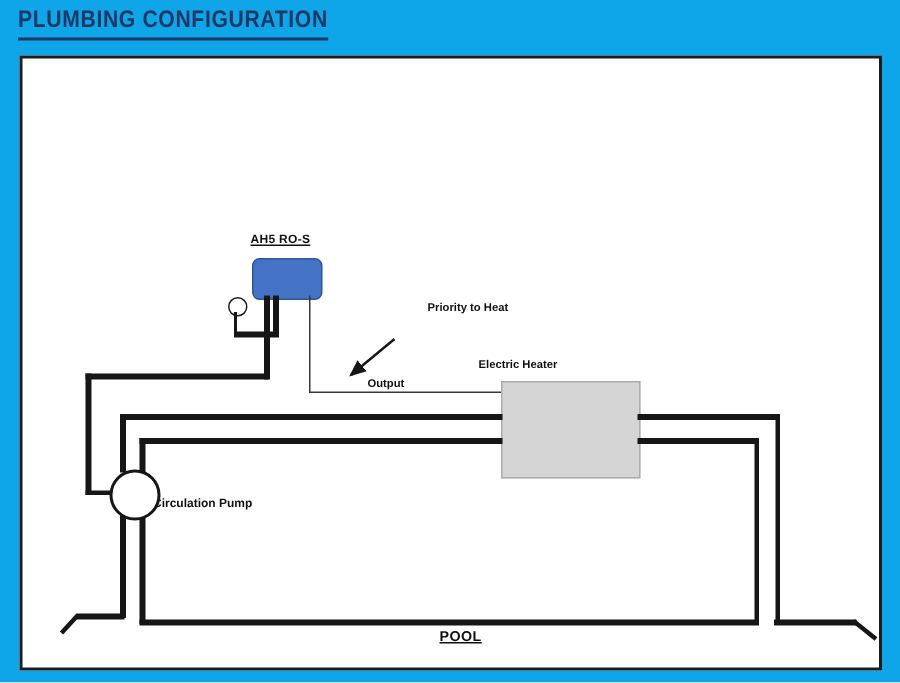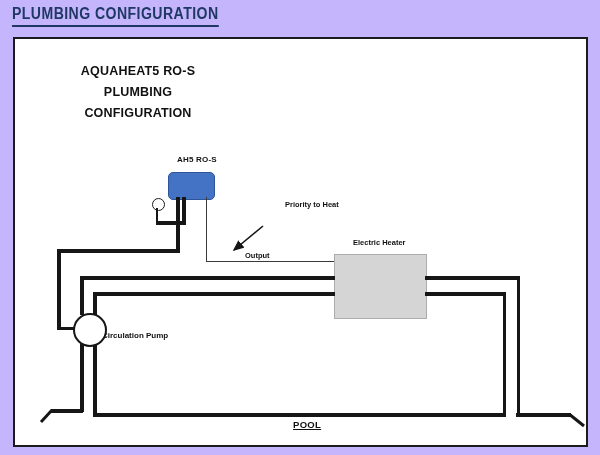--- a/index.html
+++ b/index.html
@@ -1,17 +1,17 @@
 <!DOCTYPE html>
 <html><head>
 <meta charset="utf-8">
 <style>
   html,body{margin:0;padding:0;background:#ffffff;}
   #stage{
-    position:relative;width:600px;height:455px;background:#c4b5fd;
+    position:relative;width:600px;height:455px;background:#0ea5e9;
     font-family:"Liberation Sans", sans-serif;overflow:hidden;
   }
   
   #page-title{
     position:absolute;left:12px;top:5px;
     font-size:16px;font-weight:bold;color:#1F3864;
     letter-spacing:.5px;transform:scaleX(.88);transform-origin:left top;
     border-bottom:2px solid #1F3864;padding-bottom:2px;white-space:nowrap;
   }
   
@@ -23,22 +23,22 @@
   #diagram-heading{
     position:absolute;left:58px;top:61px;width:160px;
     text-align:center;font-weight:bold;font-size:12.5px;color:#111;
     line-height:21px;letter-spacing:.2px;
   }
   
   .pipe{position:absolute;background:#161616;}
   .pipe.thin{background:#3a3a3a;}
   
   .lbl{position:absolute;font-weight:bold;color:#111;white-space:nowrap;}
-  #unit-label{left:177px;top:155px;font-size:8px;letter-spacing:.2px;}
-  #heater-label{left:353px;top:238px;font-size:7.5px;}
+  #unit-label{left:167px;top:155px;font-size:8px;letter-spacing:.2px;text-decoration:underline;}
+  #heater-label{left:319px;top:238px;font-size:7.5px;}
   #pump-label{left:102px;top:331px;font-size:8px;}
   #pool-label{left:293px;top:419px;font-size:9.5px;letter-spacing:.3px;text-decoration:underline;}
   #priority-label-1{left:245px;top:200px;font-size:7.5px;margin-left:40px;}
   #priority-label-2{left:245px;top:214px;font-size:7.5px;margin-top:37px;}
   
   #ahs-unit{
     position:absolute;left:168px;top:172px;width:45px;height:26px;
     background:#4472C4;border:1.5px solid #2F5597;border-radius:5px;
   }
   #sensor-circle{
@@ -57,25 +57,20 @@
 </style>
 </head>
 <body>
 
 <div id="stage">
 
   <div id="page-title">PLUMBING CONFIGURATION</div>
 
   <div id="frame"></div>
 
-  <div id="diagram-heading">
-    <div>AQUAHEAT5 RO-S</div>
-    <div>PLUMBING</div>
-    <div>CONFIGURATION</div>
-  </div>
 
   <div class="lbl" id="unit-label">AH5 RO-S</div>
   <div id="ahs-unit"></div>
   <div id="sensor-circle"></div>
 
   <div class="pipe" style="left:156px;top:208px;width:2px;height:15px;"></div>
   <div class="pipe" style="left:156px;top:221px;width:30px;height:3.5px;"></div>
   <div class="pipe" style="left:182px;top:197px;width:3.5px;height:27px;"></div>
   <div class="pipe" style="left:176px;top:197px;width:3.5px;height:56px;"></div>
   <div class="pipe" style="left:57px;top:249px;width:122px;height:3.5px;"></div>

